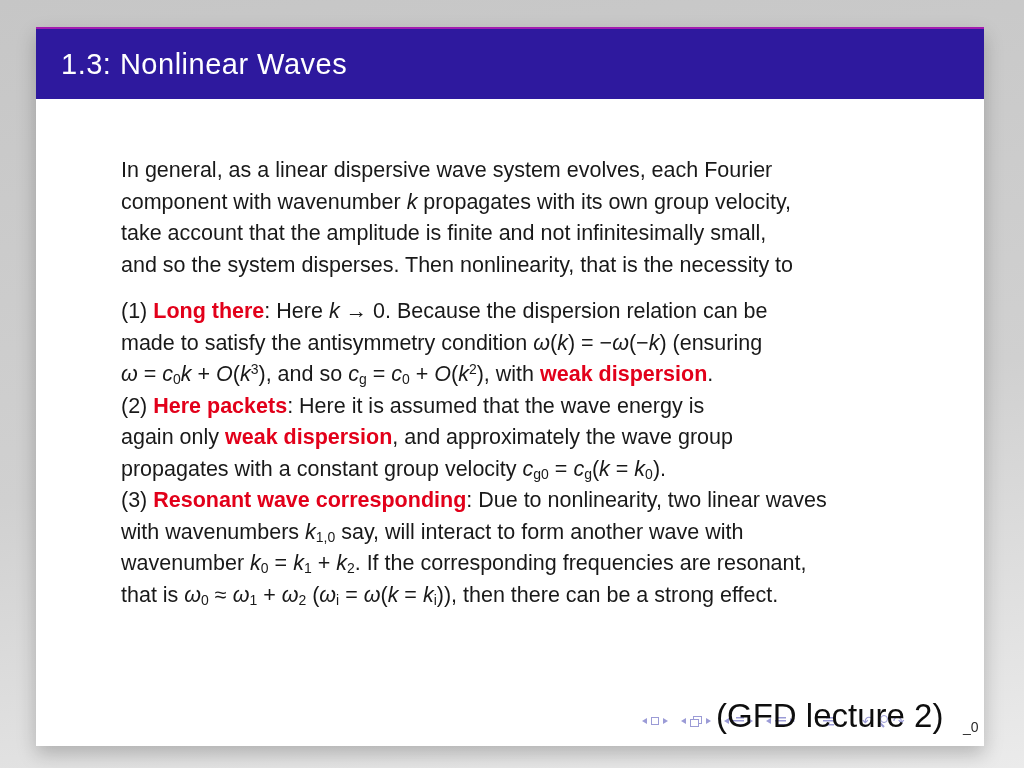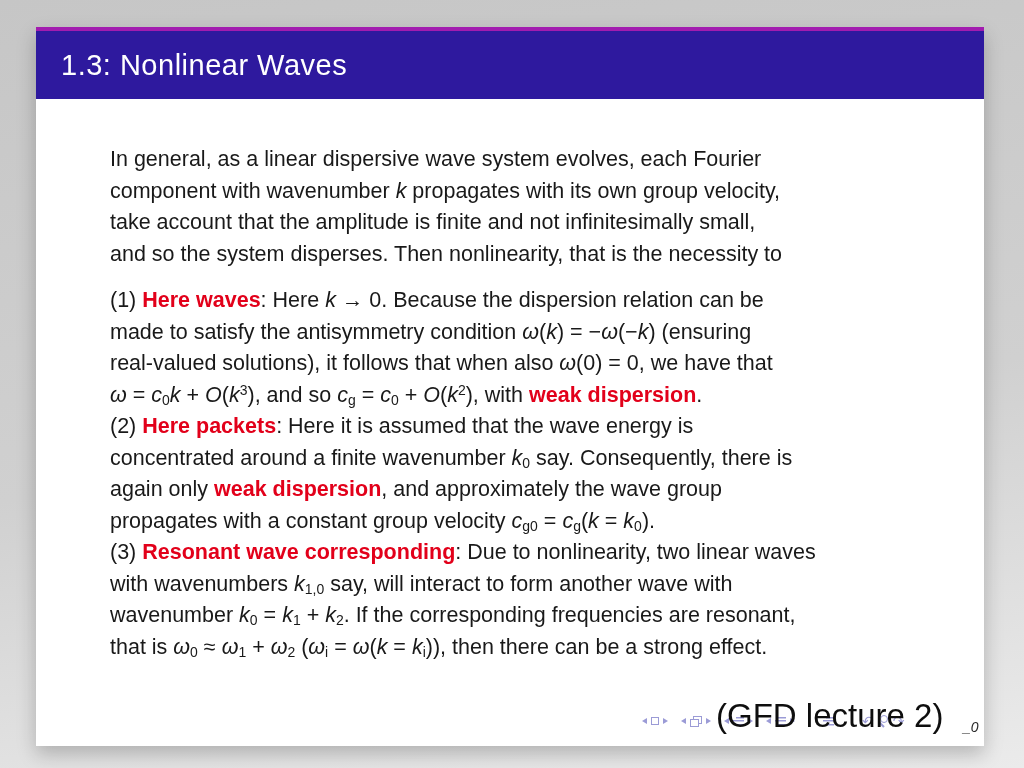--- a/index.html
+++ b/index.html
@@ -13,34 +13,34 @@
     background:linear-gradient(172deg,#c6c6c6 0%,#d0d0d0 55%,#ebebeb 100%);
   }
   .slide{
     position:absolute;left:36px;top:27px;width:948px;height:719px;
     background:var(--slide_white,#ffffff);
     box-shadow:0 8px 18px rgba(0,0,0,0.22);
   }
   .titlebar{
     height:72px;display:flex;align-items:center;
     background:var(--title_bar_blue,#2e199e);
-    border-top:4px solid #a21caf;
+    border-top:2px solid #a21caf;
     box-sizing:border-box;
     padding-left:25px;
   }
   .titlebar .title{
     color:var(--title_text_white,#ffffff);
     font-size:29px;letter-spacing:0.5px;
   }
   .body{
     padding:45px 60px 0 74px;
     color:var(--body_text,#191919);
     font-size:21.5px;line-height:31.5px;
   }
-  .para{margin:0;}
+  .para{margin:11px;}
   .para + .para{margin-top:15px;}
   .line{white-space:nowrap;}
   .line b.alert{color:var(--alert_red,#e2001a);font-weight:bold;}
   .line i.mi{font-style:italic;}
   .line sub{font-size:0.65em;vertical-align:-0.22em;line-height:0;}
   .line sup{font-size:0.65em;vertical-align:0.5em;line-height:0;}
 
   
   .nav{
     position:absolute;left:606px;top:687px;height:14px;
@@ -72,21 +72,21 @@
   .nsearch::after{content:"";position:absolute;left:1px;bottom:1px;width:6px;height:1.6px;
     background:var(--nav_lavender,#9b9bd6);transform:rotate(45deg);}
 
   .caption{
     position:absolute;left:716px;top:696px;z-index:5;
     color:var(--caption_black,#0e0e0e);
     font-size:33px;line-height:40px;
   }
   .pagemark{
     position:absolute;left:963px;top:719px;z-index:4;
-    color:#2a2a2a;font-size:14px;font-style:italic;
+    color:#2a2a2a;font-size:14px;
   }
 </style>
 </head>
 <body>
 
 <div class="stage">
 
   <div class="slide">
 
     <div class="titlebar">
@@ -94,26 +94,24 @@
     </div>
 
     <div class="body">
       <div class="para">
           <div class="line">In general, as a linear dispersive wave system evolves, each Fourier</div>
           <div class="line">component with wavenumber <i class="mi">k</i> propagates with its own group velocity,</div>
           <div class="line">take account that the amplitude is finite and not infinitesimally small,</div>
           <div class="line">and so the system disperses. Then nonlinearity, that is the necessity to</div>
         </div>
       <div class="para">
-          <div class="line">(1) <b class="alert">Here waves</b>: Here <i class="mi">k</i> → 0. Because the dispersion relation can be</div>
+          <div class="line">(1) <b class="alert">Long there</b>: Here <i class="mi">k</i> → 0. Because the dispersion relation can be</div>
           <div class="line">made to satisfy the antisymmetry condition <i class="mi">ω</i>(<i class="mi">k</i>) = −<i class="mi">ω</i>(−<i class="mi">k</i>) (ensuring</div>
-          <div class="line">real-valued solutions), it follows that when also <i class="mi">ω</i>(0) = 0, we have that</div>
           <div class="line"><i class="mi">ω</i> = <i class="mi">c</i><sub>0</sub><i class="mi">k</i> + <i class="mi">O</i>(<i class="mi">k</i><sup>3</sup>), and so <i class="mi">c</i><sub>g</sub> = <i class="mi">c</i><sub>0</sub> + <i class="mi">O</i>(<i class="mi">k</i><sup>2</sup>), with <b class="alert">weak dispersion</b>.</div>
           <div class="line">(2) <b class="alert">Here packets</b>: Here it is assumed that the wave energy is</div>
-          <div class="line">concentrated around a finite wavenumber <i class="mi">k</i><sub>0</sub> say. Consequently, there is</div>
           <div class="line">again only <b class="alert">weak dispersion</b>, and approximately the wave group</div>
           <div class="line">propagates with a constant group velocity <i class="mi">c</i><sub>g0</sub> = <i class="mi">c</i><sub>g</sub>(<i class="mi">k</i> = <i class="mi">k</i><sub>0</sub>).</div>
           <div class="line">(3) <b class="alert">Resonant wave corresponding</b>: Due to nonlinearity, two linear waves</div>
           <div class="line">with wavenumbers <i class="mi">k</i><sub>1,0</sub> say, will interact to form another wave with</div>
           <div class="line">wavenumber <i class="mi">k</i><sub>0</sub> = <i class="mi">k</i><sub>1</sub> + <i class="mi">k</i><sub>2</sub>. If the corresponding frequencies are resonant,</div>
           <div class="line">that is <i class="mi">ω</i><sub>0</sub> ≈ <i class="mi">ω</i><sub>1</sub> + <i class="mi">ω</i><sub>2</sub> (<i class="mi">ω</i><sub>i</sub> = <i class="mi">ω</i>(<i class="mi">k</i> = <i class="mi">k</i><sub>i</sub>)), then there can be a strong effect.</div>
         </div>
     </div>
 
     <div class="nav">

